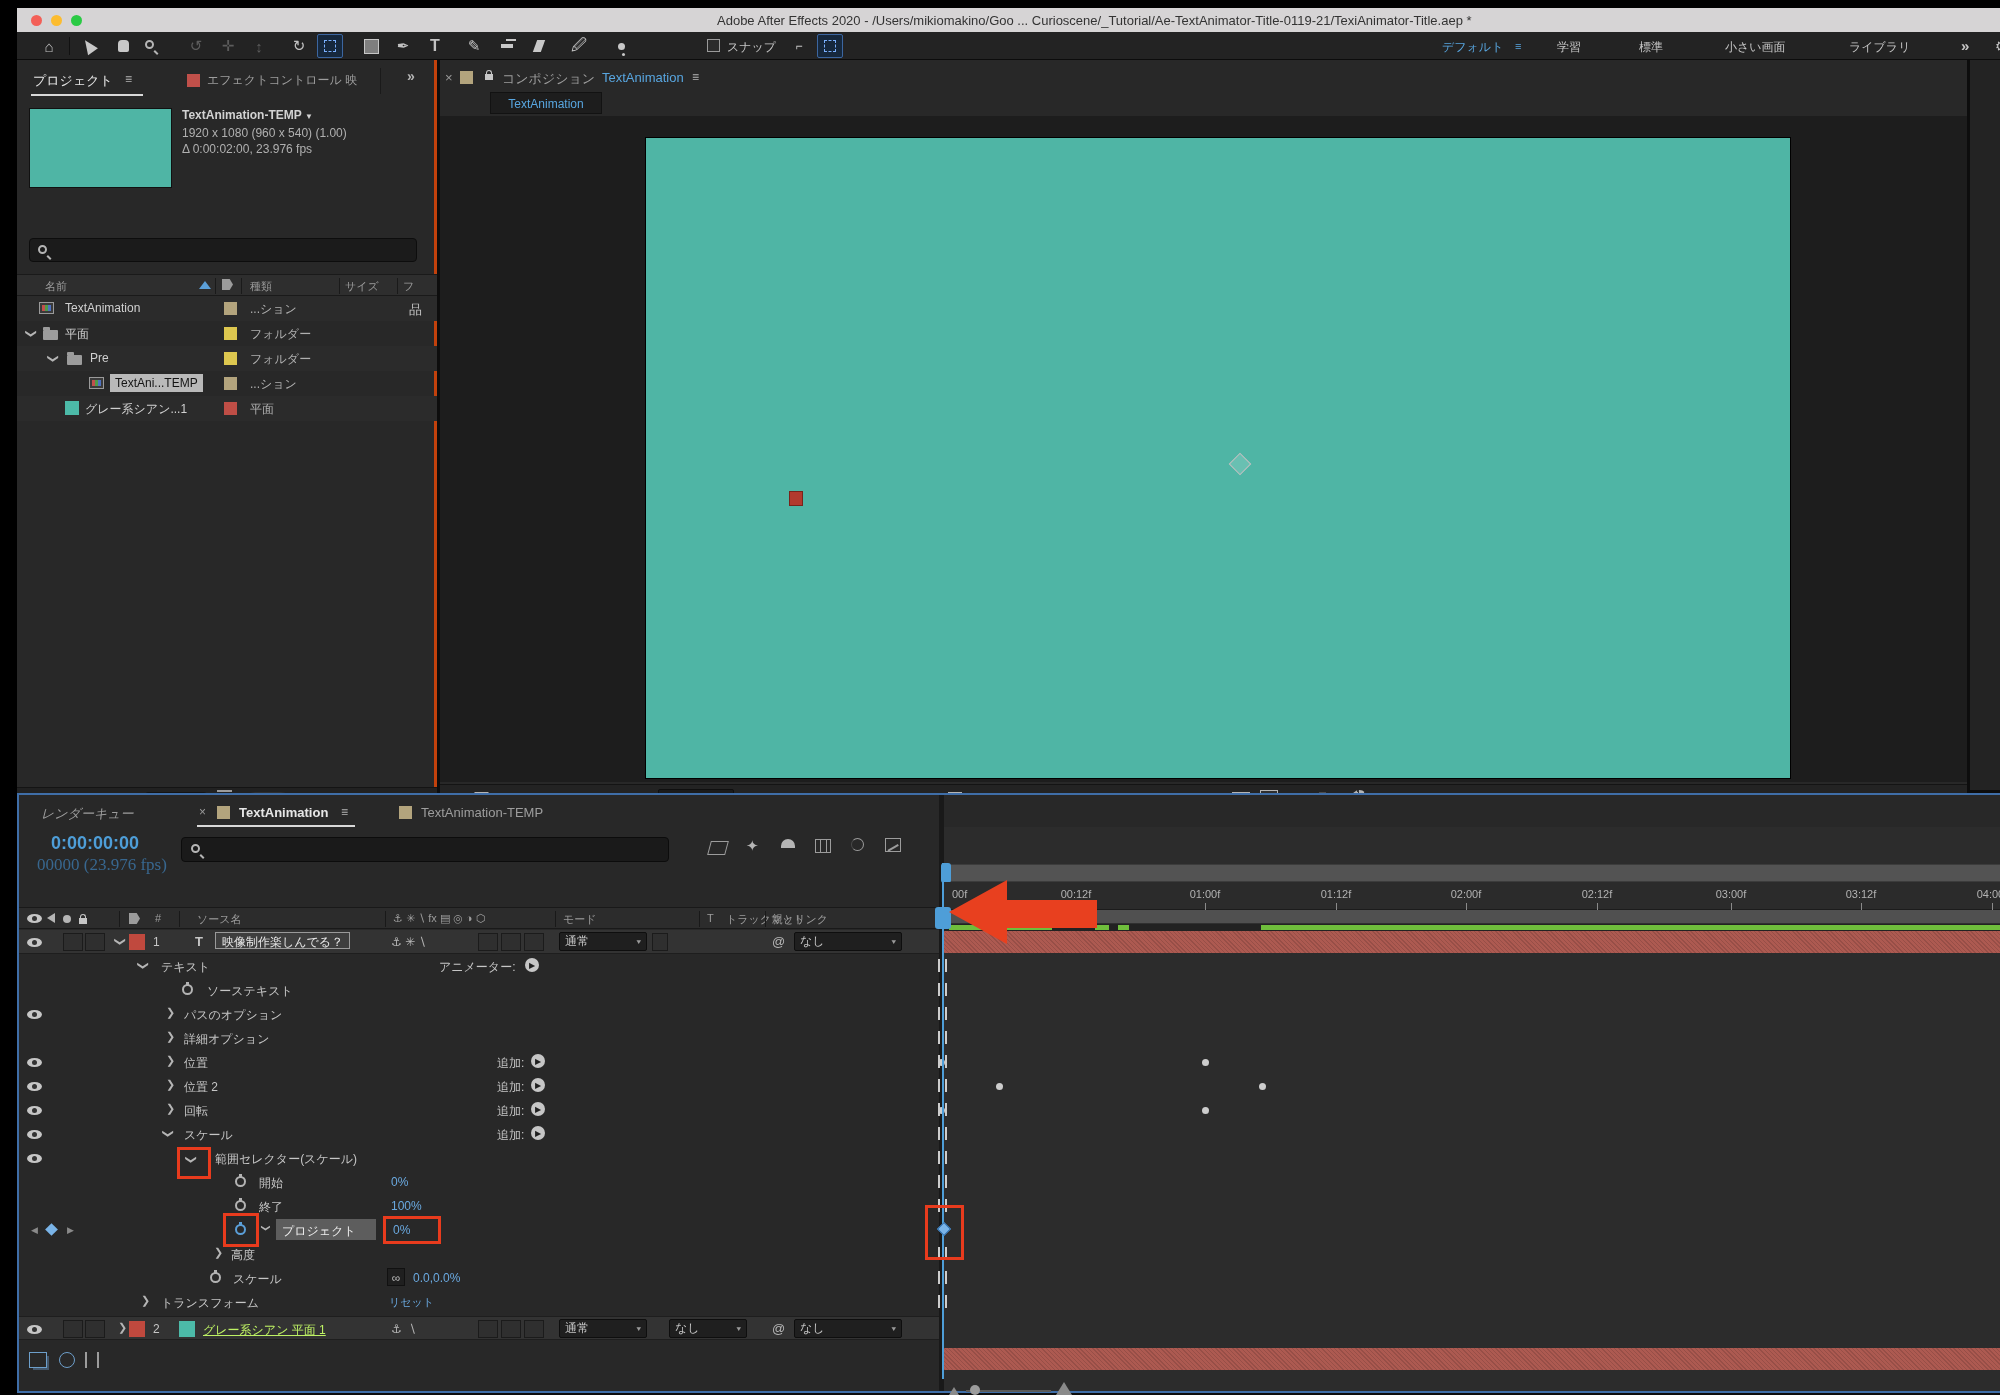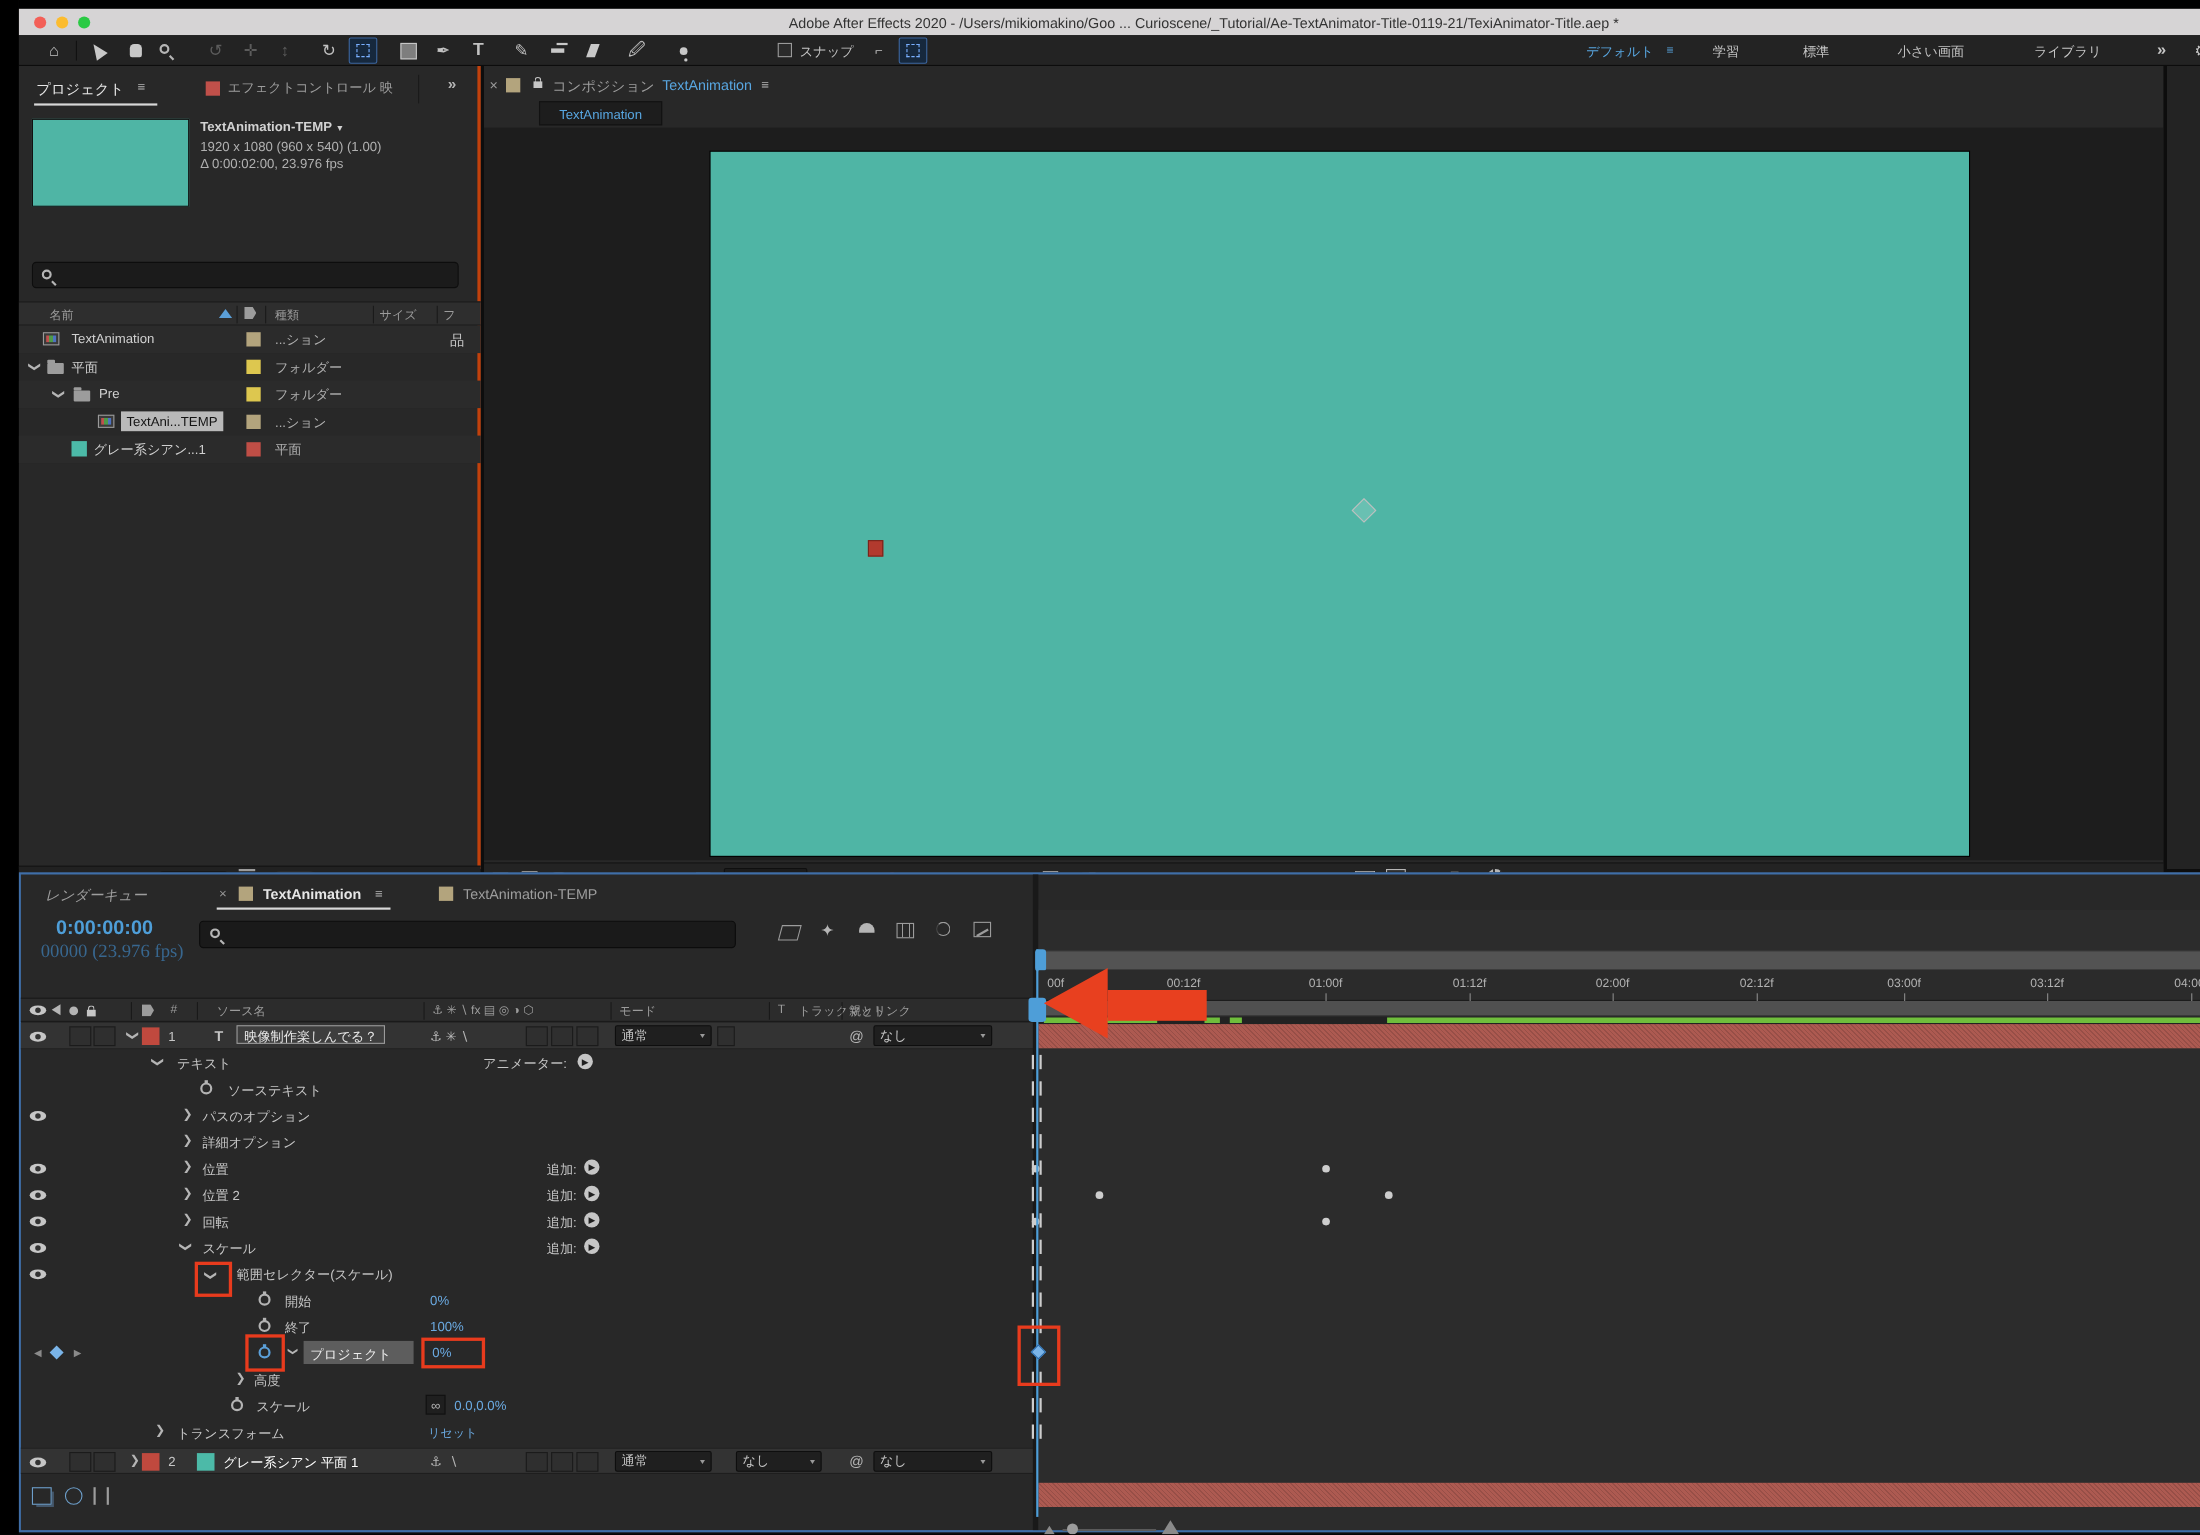--- a/index.html
+++ b/index.html
@@ -414,21 +414,21 @@
     </div>
 
     <div class="r" style="left:0;top:521px;width:920px;height:24px;background:#333;border-top:1px solid #1e1e1e;border-bottom:1px solid #1e1e1e;">
       <span class="r eye" style="left:8px;top:8px;"></span>
       <span class="r cell" style="left:44px;top:3px;width:20px;height:18px;"></span>
       <span class="r cell" style="left:66px;top:3px;width:20px;height:18px;"></span>
       <span class="r chev" style="left:99px;top:5px;">❯</span>
       <span class="r" style="left:110px;top:4px;width:16px;height:16px;background:#c0493e;"></span>
       <span class="r" style="left:134px;top:5px;color:#c6c6c6;">2</span>
       <span class="r" style="left:160px;top:4px;width:16px;height:16px;background:#4cbaa8;"></span>
-      <span class="r nowrap" style="left:184px;top:5px;color:#ffffff;">グレー系シアン 平面 1</span>
+      <span class="r nowrap" style="left:184px;top:5px;color:#bef264;text-decoration:underline;">グレー系シアン 平面 1</span>
       <span class="r" style="left:372px;top:5px;color:#b5b5b5;">⚓&nbsp;&nbsp;∖</span>
       <span class="r cell" style="left:459px;top:3px;width:20px;height:18px;"></span>
       <span class="r cell" style="left:482px;top:3px;width:20px;height:18px;"></span>
       <span class="r cell" style="left:505px;top:3px;width:20px;height:18px;"></span>
       <span class="r dd" style="left:540px;top:2px;width:88px;">
           <span>通常</span>
           <span class="ddv">▾</span>
         </span>
       <span class="r dd" style="left:650px;top:2px;width:78px;">
           <span>なし</span>

